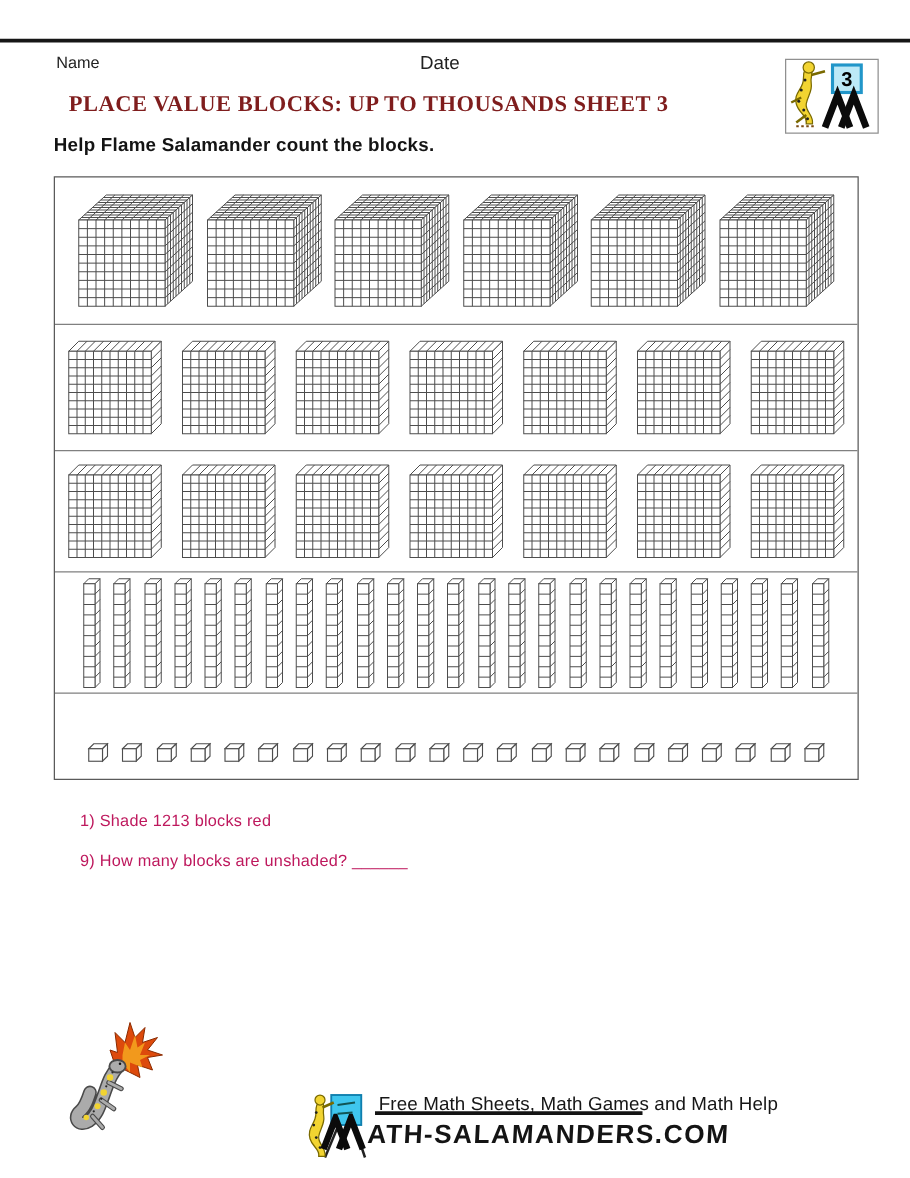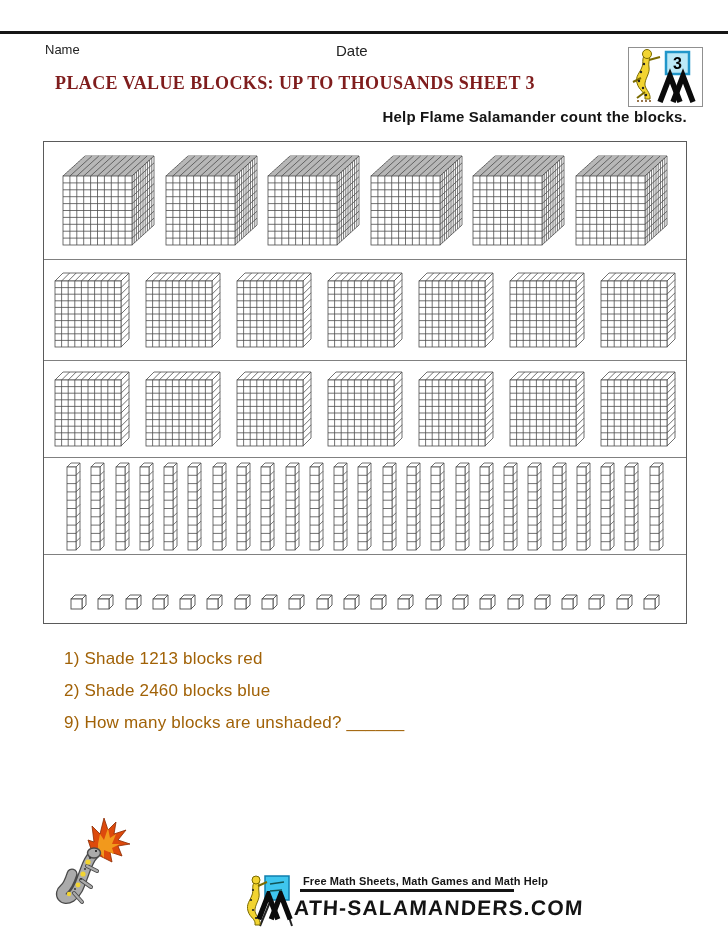--- a/index.html
+++ b/index.html
@@ -9,43 +9,43 @@
   }
   .topline{position:absolute;left:0;top:31px;width:728px;height:3px;background:#161616;}
   .name-label{position:absolute;left:45px;top:42px;font-size:13px;color:#222;}
   .date-label{position:absolute;left:296px;top:42px;font-size:15px;color:#222;padding-left:40px;}
   .page-title{
     position:absolute;left:44px;top:73px;
     font-family:"Liberation Serif",serif;font-size:18px;font-weight:600;
     color:#7f1d1d;letter-spacing:.4px;white-space:nowrap;margin-left:11px;
   }
   .subtitle{
-    position:absolute;left:43px;top:108px;width:644px;text-align:right;
+    position:absolute;left:43px;top:108px;width:644px;text-align:left;
     font-size:15px;font-weight:600;color:#141414;letter-spacing:.2px;
   }
   .corner-logo{
     position:absolute;left:628px;top:47px;width:75px;height:60px;
     border:1px solid #909090;background:#fff;box-sizing:border-box;
   }
   .blocks-box{
     position:absolute;left:43px;top:141px;width:642px;height:481px;
     border:1px solid #5a5a5a;box-sizing:content-box;background:#fff;
   }
   .sec{box-sizing:border-box;display:flex;}
   .sec-thousands{height:118px;border-bottom:1px solid #808080;align-items:center;justify-content:space-between;padding:0 18px;}
   .sec-hundreds1{height:101px;border-bottom:1px solid #808080;align-items:center;justify-content:space-between;padding:0 10px;}
   .sec-hundreds2{height:97px;border-bottom:1px solid #808080;align-items:center;justify-content:space-between;padding:0 10px;}
   .sec-tens{height:97px;border-bottom:1px solid #808080;align-items:center;justify-content:space-between;padding:0 22px;}
   .sec-ones{height:64px;align-items:flex-end;justify-content:space-between;padding:0 26px 9px 26px;}
   .blk{display:block;}
   .questions{position:absolute;left:64px;top:649px;}
-  .q-line{height:32px;font-size:17px;color:#a16207;letter-spacing:.2px;}
+  .q-line{height:32px;font-size:13px;color:#be185d;letter-spacing:.2px;}
   .flame-salamander{position:absolute;left:54px;top:814px;}
   .brand-icon{position:absolute;left:242px;top:868px;}
-  .brand-tagline{position:absolute;left:303px;top:875px;font-size:11px;font-weight:bold;color:#161616;letter-spacing:.1px;}
+  .brand-tagline{position:absolute;left:303px;top:875px;font-size:15px;font-weight:normal;color:#161616;letter-spacing:.1px;}
   .brand-rule{position:absolute;left:300px;top:889px;width:214px;height:3px;background:#141414;}
   .brand-text{position:absolute;left:256px;top:891px;display:flex;align-items:flex-end;}
   .brand-rest{
     font-size:21px;font-weight:bold;color:#141414;letter-spacing:1.2px;
     transform:skewX(-3deg);line-height:26px;
   }
 </style>
 </head>
 <body>
 
@@ -1838,21 +1838,20 @@
       <polygon points="1,5 5,1 16,1 12,5" fill="#fff"></polygon>
       <polygon points="12,5 16,1 16,11 12,15" fill="#fff"></polygon>
       <rect x="1" y="5" width="11" height="10" fill="#fff"></rect>
         </g>
       </svg>
     </div>
 </div>
 
 <div class="questions">
   <div class="q-line">1) Shade 1213 blocks red</div>
-  <div class="q-line">2) Shade 2460 blocks blue</div>
   <div class="q-line">9) How many blocks are unshaded? ______</div>
 </div>
 
 <div class="flame-salamander">
   <svg width="82" height="108" viewBox="0 0 82 108">
     <polygon points="38,38 34,26 40,28 38,12 46,20 50,4 54,16 62,8 60,20 72,16 64,26 76,30 64,32 68,42 56,38 58,48 46,42" fill="#dd4a0c" stroke="#8a2a00" stroke-width="0.8"></polygon>
     <polygon points="44,30 46,20 50,26 54,14 56,24 62,20 58,30 66,30 58,34 60,40 50,36 50,44 44,36" fill="#f2991c"></polygon>
     <g>
       <path d="M40,40 C34,46 32,54 29,62 C26,70 24,78 17,83 C9,88 4,80 10,75 C14,72 16,66 18,60" fill="none" stroke="#4a4a4a" stroke-width="11" stroke-linecap="round"></path>
       <path d="M40,40 C34,46 32,54 29,62 C26,70 24,78 17,83 C9,88 4,80 10,75 C14,72 16,66 18,60" fill="none" stroke="#ababab" stroke-width="8.5" stroke-linecap="round"></path>

